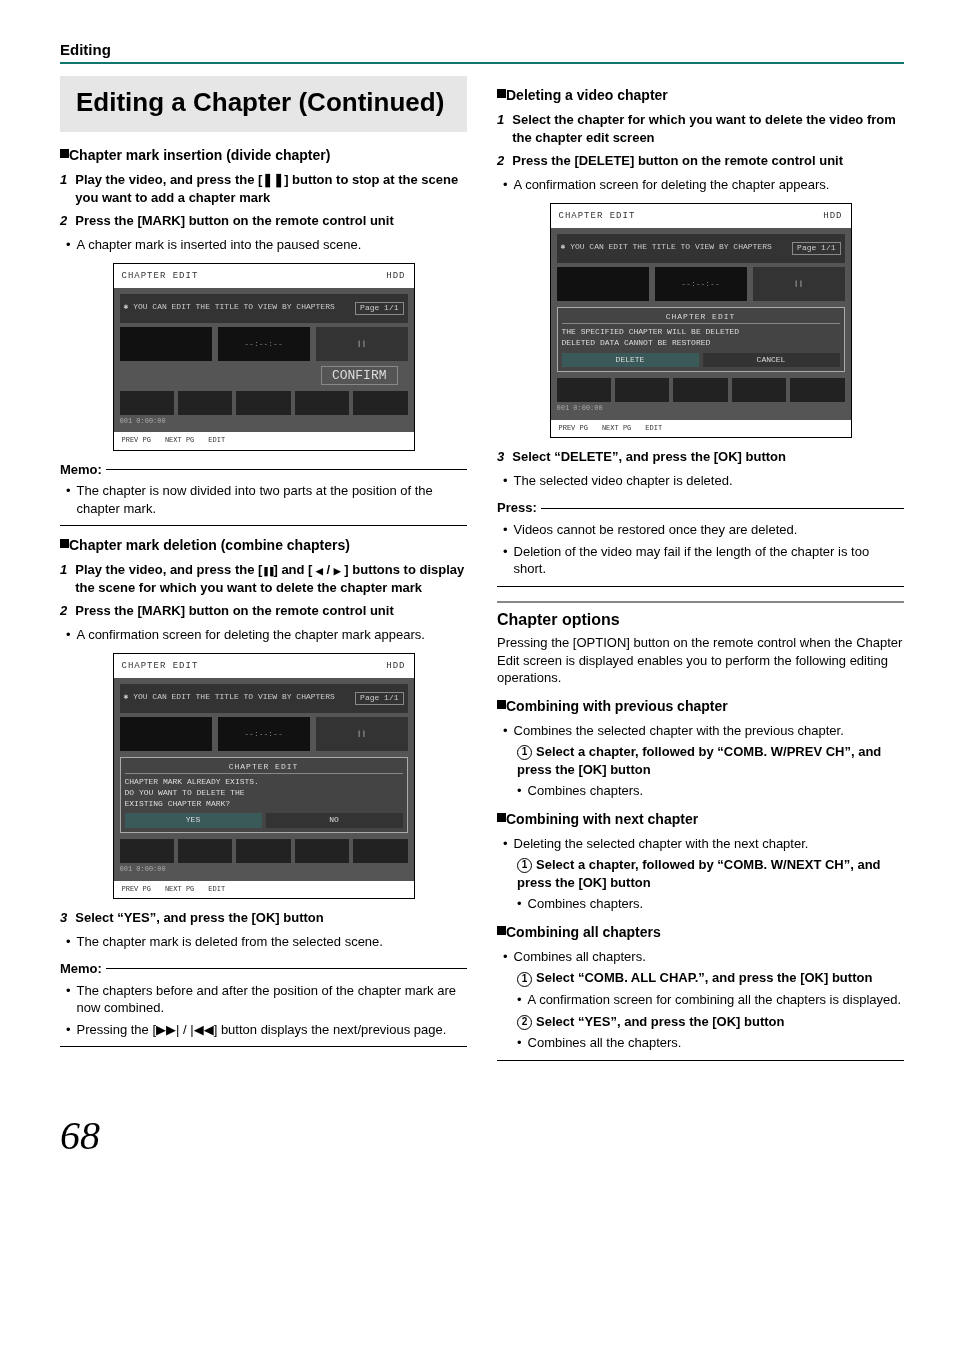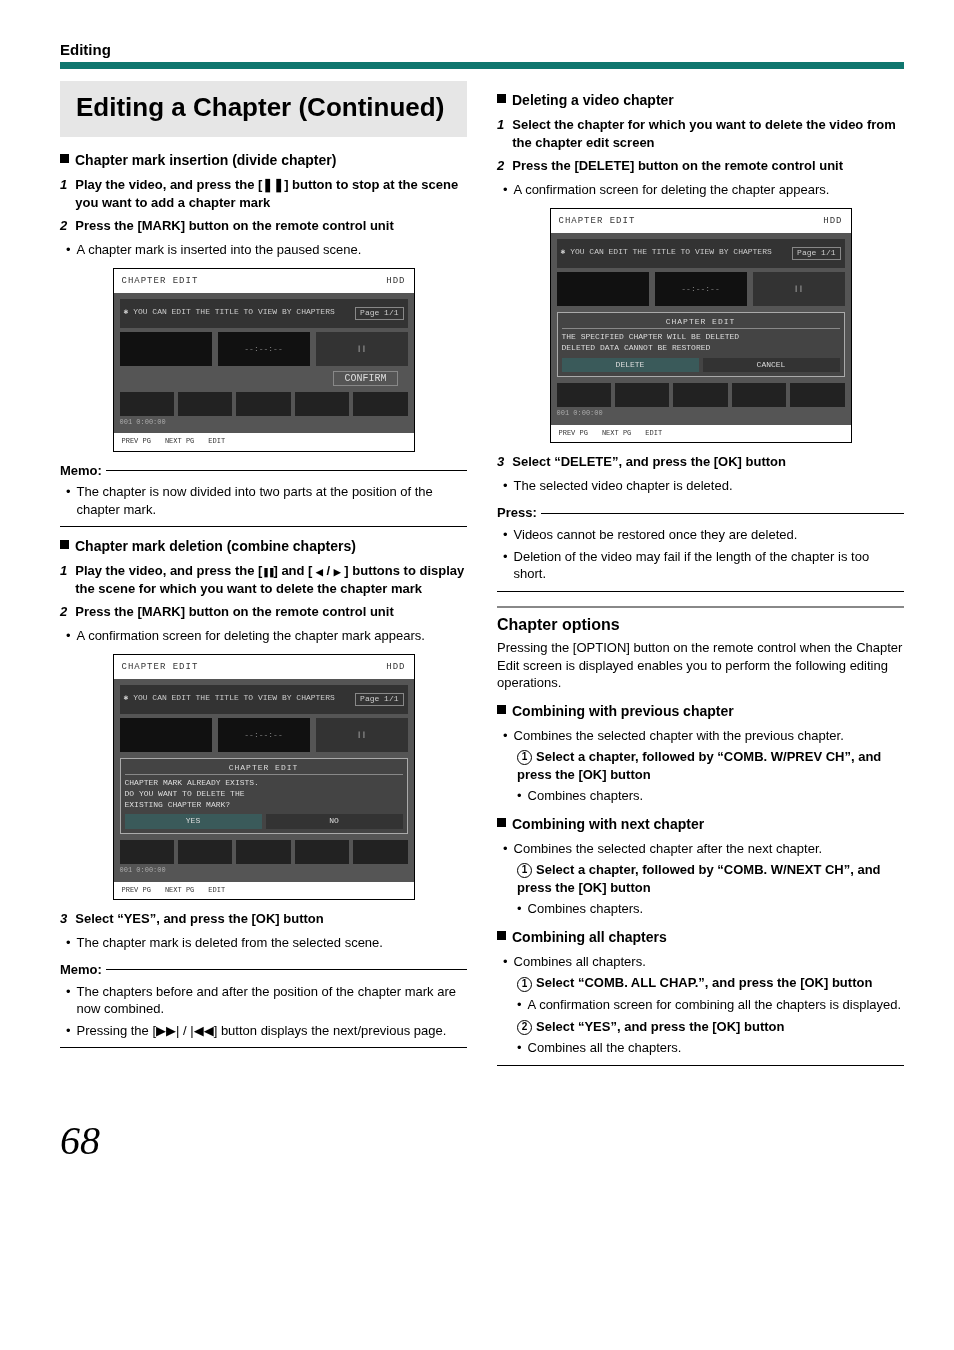--- a/index.html
+++ b/index.html
@@ -8,21 +8,21 @@
     color: #000;
     margin: 0;
     padding: 40px 50px 30px 60px;
     width: 954px;
     box-sizing: border-box;
     line-height: 1.35;
   }
   .page-header {
     font-size: 15px;
     font-weight: bold;
-    border-bottom: 7px solid #0f766e;
+    border-bottom: 2px solid #0f766e;
     padding-bottom: 2px;
     margin-bottom: 12px;
   }
   .columns {
     display: flex;
     gap: 30px;
   }
   .col {
     flex: 1;
     min-width: 0;
@@ -37,21 +37,20 @@
     font-weight: bold;
     margin: 2px;
     line-height: 1.15;
   }
   .sub-h {
     font-size: 14px;
     font-weight: bold;
     margin: 10px 0 6px 0;
     display: flex;
     align-items: flex-start;
-    gap: 6px;
   }
   .sub-h .sq {
     display: inline-block;
     width: 9px;
     height: 9px;
     background: #000;
     margin-top: 3px;
     flex: 0 0 auto;
   }
   .step {
@@ -256,21 +255,21 @@
         <div class="fig-bar">
           <span>✱ <span>YOU CAN EDIT THE TITLE TO VIEW BY CHAPTERS</span></span>
           <span class="pagebox">Page   1/1</span>
         </div>
         <div class="fig-preview">
           <div class="slot"></div>
           <div class="slot">--:--:--</div>
           <div class="slot" style="background:#333">❙❙</div>
         </div>
         <div style="text-align:right;margin:4px 10px 0 0;">
-          <span style="border:1px solid #888;padding:1px 10px;font-size:10px;">CONFIRM</span>
+          <span style="border:1px solid #888;padding:1px 10px;font-size:13px;">CONFIRM</span>
         </div>
         <div class="fig-thumbs">
             <div></div>
             <div></div>
             <div></div>
             <div></div>
             <div></div>
           </div>
         <div class="fig-time">001   0:00:00</div>
       </div>
@@ -479,21 +478,21 @@
       <span class="dot">•</span>
       <span>Combines chapters.</span>
     </div>
 
     <div class="sub-h">
       <span class="sq"></span>
       <span>Combining with next chapter</span>
     </div>
     <div class="bullet">
       <span class="dot">•</span>
-      <span>Combines the selected chapter after the next chapter.</span>
+      <span>Deleting the selected chapter with the next chapter.</span>
     </div>
     <div class="indent" style="font-weight:bold">
       <span class="circ">1</span><span>Select a chapter, followed by “COMB. W/NEXT CH”, and press the [OK] button</span>
     </div>
     <div class="bullet indent">
       <span class="dot">•</span>
       <span>Combines chapters.</span>
     </div>
 
     <div class="sub-h">

